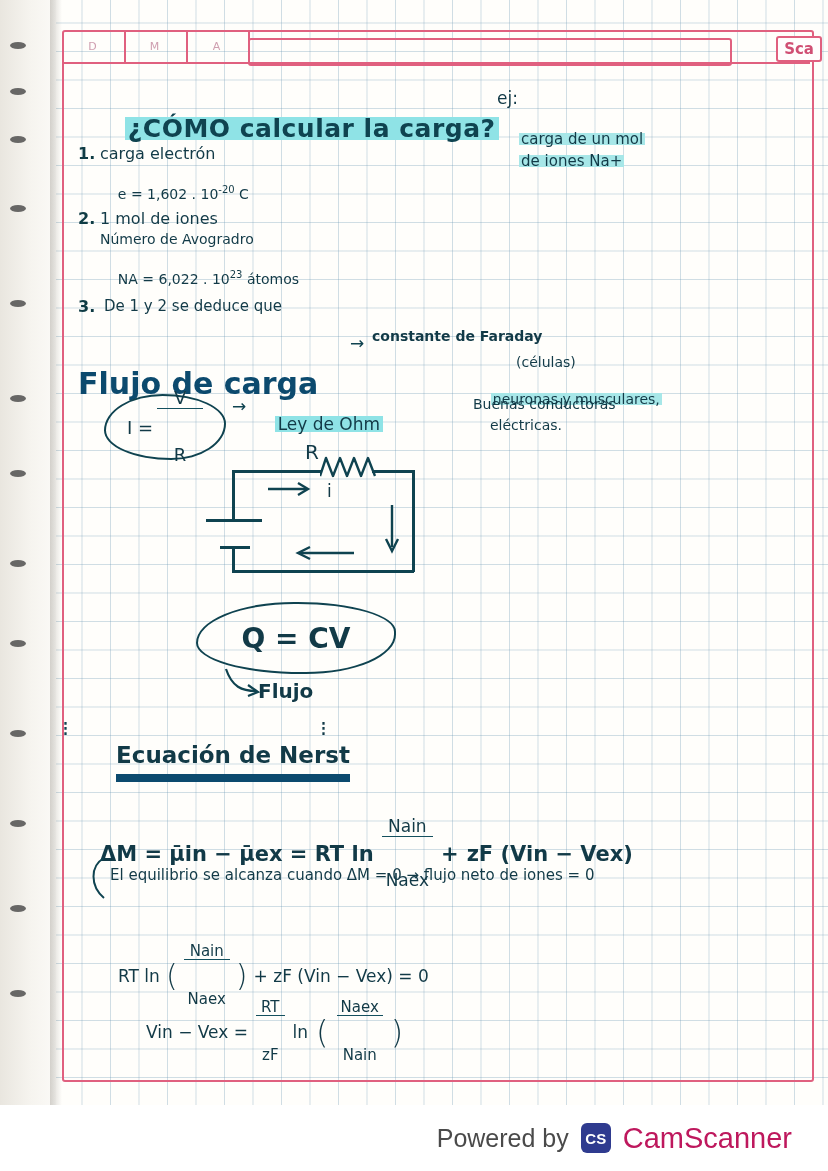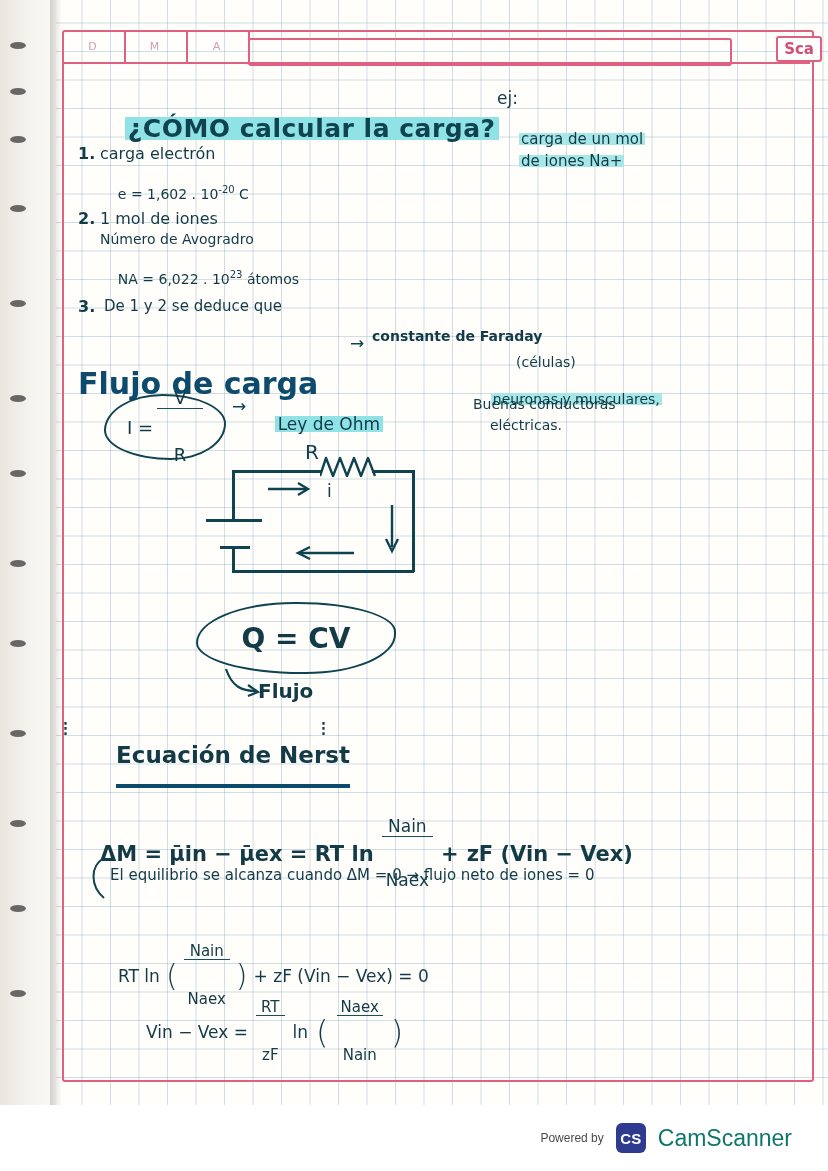--- a/index.html
+++ b/index.html
@@ -73,41 +73,41 @@
   }
   .num{font-weight:bold;font-size:16px;color:#0e3b44;}
   .txt{font-size:16px;}
   .small{font-size:14px;}
   .sup{font-size:10px;vertical-align:super;}
   .abs{position:absolute;}
   .frac{display:inline-block;text-align:center;vertical-align:middle;line-height:1.05;}
   .frac .top{display:block;border-bottom:1.6px solid #14505e;padding:0 4px;}
   .frac .bot{display:block;padding:0 4px;}
   .bigtitle{font-size:30px;font-weight:bold;color:#0c4a6e;}
-  .undl{border-bottom:4px solid #0c4a6e;padding-bottom:16px;}
+  .undl{border-bottom:8px solid #0c4a6e;padding-bottom:6px;}
   
   .cloud{
     position:absolute;border:2.2px solid #0f4350;border-radius:48% 52% 45% 55%/55% 45% 55% 45%;
     display:flex;align-items:center;justify-content:center;
   }
   
   .wire{position:absolute;background:#0f4350;}
   
   #footer{
     position:absolute;left:0;top:1105px;width:828px;height:66px;
     background:#ffffff;display:flex;align-items:center;justify-content:flex-end;
     padding-right:36px;box-sizing:border-box;gap:12px;
   }
-  #footer .powered{font-size:12px;color:#4a4a4a;font-family:"Liberation Sans",sans-serif;}
+  #footer .powered{font-size:25px;color:#4a4a4a;font-family:"Liberation Sans",sans-serif;}
   #cslogo{
     width:30px;height:30px;border-radius:6px;background:#2f3b8f;color:#fff;
     display:flex;align-items:center;justify-content:center;
     font-size:15px;font-weight:bold;font-family:"Liberation Sans",sans-serif;
   }
-  #csname{font-size:23px;color:#0f766e;font-family:"Liberation Sans",sans-serif;}
+  #csname{font-size:29px;color:#be185d;font-family:"Liberation Sans",sans-serif;}
   
   #scanbadge{
     position:absolute;right:6px;top:36px;
     border:2px solid #e0607f;border-radius:3px;
     padding:2px 6px;color:#d04f74;font-weight:bold;font-size:15px;
     background:#fffdfd;
   }
   .arrow{font-size:17px;color:#0f4350;}
 </style>
 </head>

